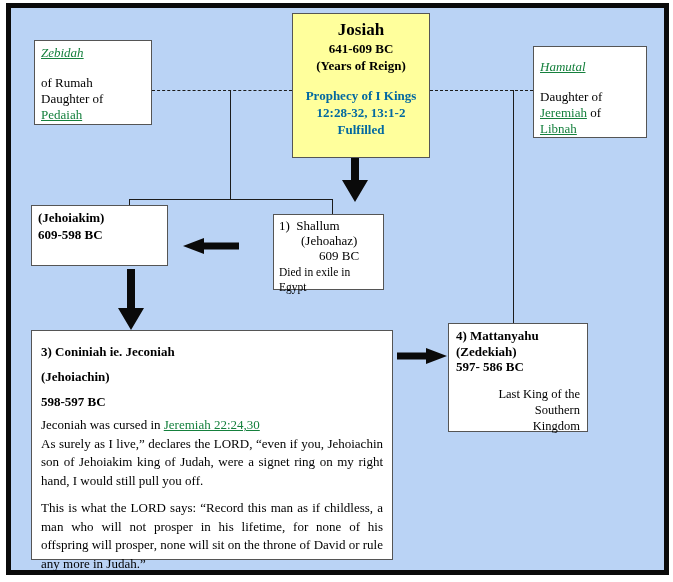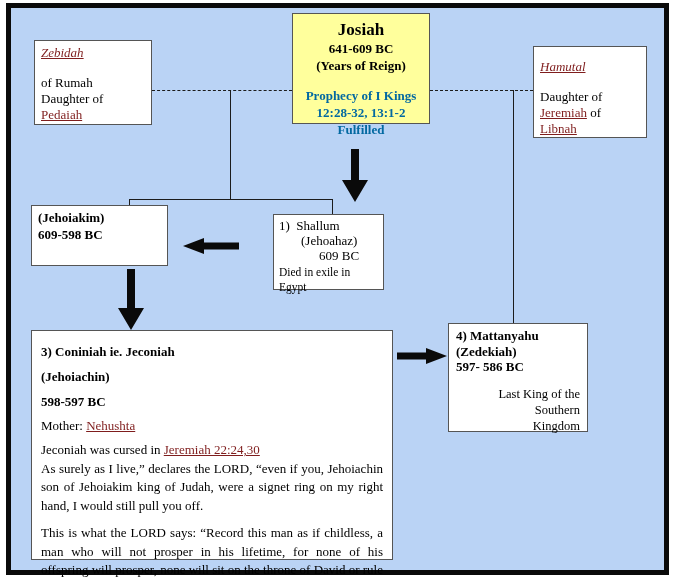--- a/index.html
+++ b/index.html
@@ -17,29 +17,29 @@
   .hline { height:1px; }
   .vline { width:1px; }
   .dash  { position:absolute; height:0; border-top:1px dashed #1c1c1c; }
   
   .node {
     position:absolute; box-sizing:border-box; background:#ffffff;
     border:1px solid #555; line-height:16px;
   }
   .node.yellow { background:#ffff9c; text-align:center; }
   .b { font-weight:normal; }
-  .lnk { color:#7f1d1d; text-decoration:underline; cursor:pointer; }
+  .lnk { color:#15803d; text-decoration:underline; cursor:pointer; }
   .itl { font-style:italic; }
   .pre { white-space:pre-wrap; }
   .arrow { position:absolute; }
   .arrow svg { display:block; }
 
   
   .box-zebidah   { left:34px;  top:40px;  width:118px; height:85px;  padding:4px 6px; }
-  .box-josiah    { left:292px; top:13px;  width:138px; height:111px; padding:5px 4px; }
+  .box-josiah    { left:292px; top:13px;  width:138px; height:145px; padding:5px 4px; }
   .box-hamutal   { left:533px; top:46px;  width:114px; height:92px;  padding:12px 6px; }
   .box-eliakim   { left:31px;  top:205px; width:137px; height:61px;  padding:3px 6px; font-weight:bold; line-height:17px; }
   .box-shallum   { left:273px; top:214px; width:111px; height:76px;  padding:3px 5px; line-height:15px; }
   .box-jeconiah  { left:31px;  top:330px; width:362px; height:230px; padding:3px 9px; }
   .box-mattanyahu{ left:448px; top:323px; width:140px; height:109px; padding:4px 7px; }
 
   .box-josiah .title { font-size:17px; font-weight:bold; line-height:21px; }
   .box-josiah .reign { font-weight:bold; line-height:17px; }
   .box-josiah .prophecy { font-weight:bold; line-height:17px; color:#0369a1; margin-top:13px; }
   .gap14 { height:14px; }
@@ -121,21 +121,20 @@
     <div class="b pre">1)  Shallum</div>
     <div class="b l2">(Jehoahaz)</div>
     <div class="b l3">609 BC</div>
     <div class="note">Died in exile in Egypt</div>
   </div>
 
   <div class="node box-jeconiah">
     <div class="h">3) Coniniah ie. Jeconiah</div>
     <div class="h">(Jehoiachin)</div>
     <div class="h">598-597 BC</div>
-    <div class="mother"><span>Mother: </span><a class="lnk">Nehushta</a></div>
     <p class="scripture"><span>Jeconiah was cursed in </span><a class="lnk">Jeremiah 22:24,30</a><br><span>As surely as I live,” declares the LORD, “even if you, Jehoiachin son of Jehoiakim king of Judah, were a signet ring on my right hand, I would still pull you off.</span></p>
     <p class="scripture" style="margin-top:9px;"><span>This is what the LORD says: “Record this man as if childless, a man who will not prosper in his lifetime, for none of his offspring will prosper, none will sit on the throne of David or rule any more in Judah.”</span></p>
   </div>
 
   <div class="node box-mattanyahu">
     <div class="h">4) Mattanyahu</div>
     <div class="h">(Zedekiah)</div>
     <div class="h">597- 586 BC</div>
     <div class="note"><span>Last King of the Southern</span><br><span>Kingdom</span></div>
   </div>

